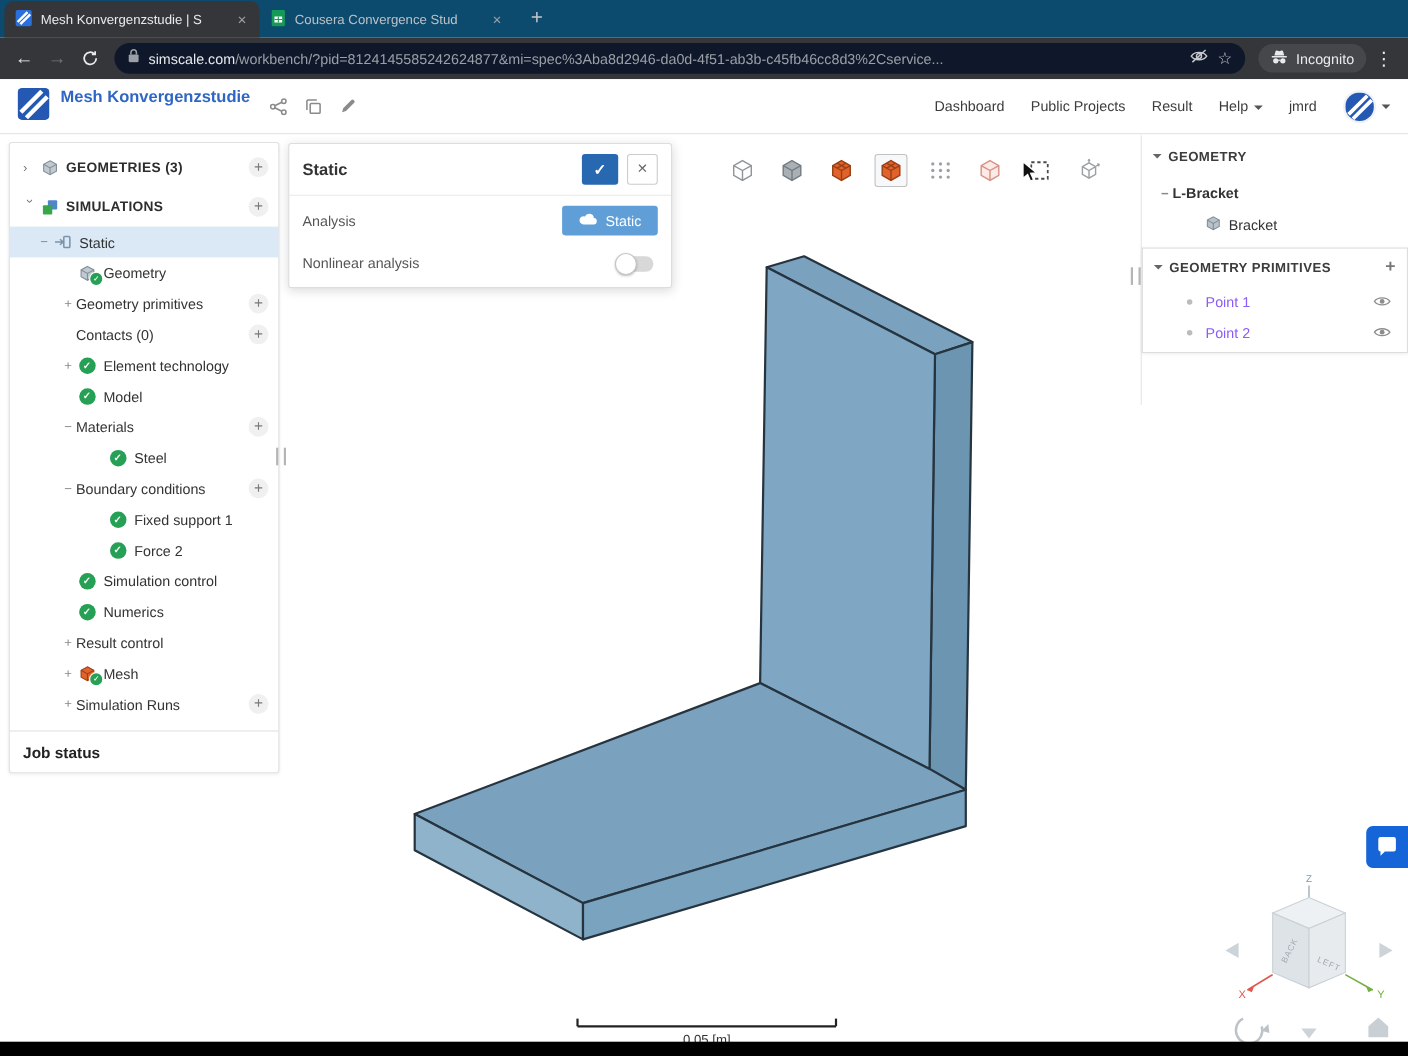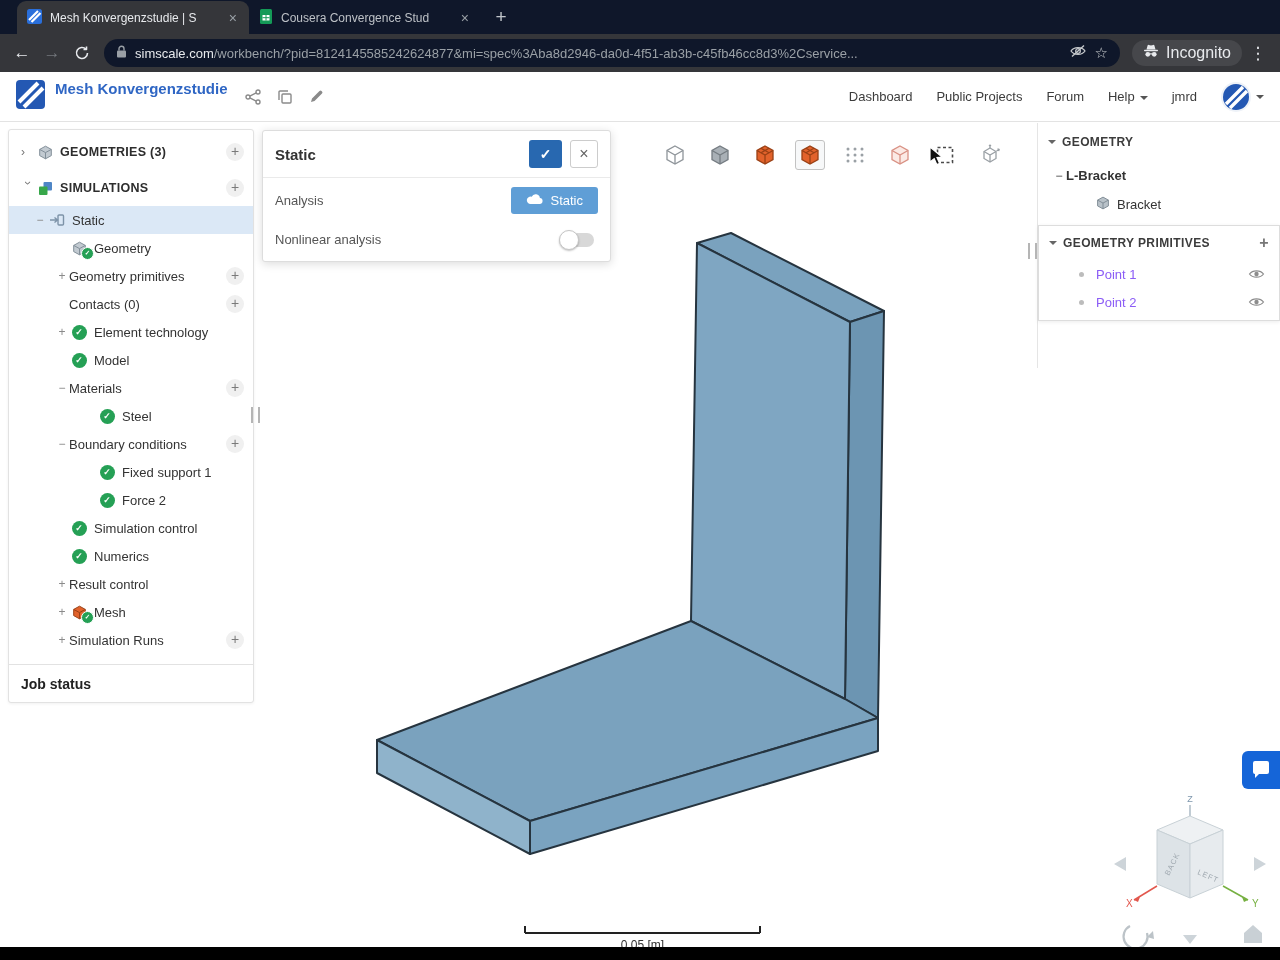--- a/index.html
+++ b/index.html
@@ -1,39 +1,39 @@
 <!DOCTYPE html>
 <html><head>
 <meta charset="utf-8">
 <style>
   html,body{margin:0;padding:0;background:#000;}
   #app{position:relative;width:1280px;height:960px;background:#fff;overflow:hidden;
        font-family:"Liberation Sans",sans-serif;-webkit-font-smoothing:antialiased;}
 
   
-  .tabstrip{position:absolute;left:0;top:0;width:1280px;height:34px;background:#0f172a;
-            display:flex;align-items:flex-end;padding-left:17px;box-sizing:border-box;}
+  .tabstrip{position:absolute;left:0;top:0;width:1280px;height:34px;background:#0c4a6e;
+            display:flex;align-items:flex-end;padding-left:4px;box-sizing:border-box;}
   .tab{height:33px;display:flex;align-items:center;gap:8px;padding:0 10px;box-sizing:border-box;
        width:232px;border-radius:9px 9px 0 0;font-size:12px;color:#bdc1c6;}
   .tab.active{background:#35363a;color:#e8eaed;}
   .tab .tab-title{flex:1;white-space:nowrap;overflow:hidden;text-overflow:ellipsis;}
   .tab .tab-close{color:#9aa0a6;font-size:14px;line-height:14px;padding:2px;flex:none;}
   .newtab{width:28px;height:28px;margin:0 0 3px 6px;color:#c0c4c9;font-size:19px;
           display:flex;align-items:center;justify-content:center;border-radius:50%;}
   .navbar{position:absolute;left:0;top:34px;width:1280px;height:38px;background:#35363a;
           display:flex;align-items:center;padding:0 8px;box-sizing:border-box;gap:2px;}
   .nav-ic{width:28px;height:28px;display:flex;align-items:center;justify-content:center;
           color:#e8eaed;font-size:17px;flex:none;border-radius:50%;}
   .nav-ic.dim{color:#74787d;}
   .urlbar{flex:1;height:28px;background:#0f172a;border-radius:14px;margin:0 6px;
           display:flex;align-items:center;padding:0 12px;box-sizing:border-box;gap:8px;}
   .url-text{flex:1;font-size:13px;color:#e8eaed;white-space:nowrap;overflow:hidden;}
   .url-text .path{color:#9aa0a6;}
   .incog{display:flex;align-items:center;gap:7px;background:#46474b;border-radius:14px;
-         height:26px;padding:0 11px;color:#e8eaed;font-size:16px;flex:none;margin-left:4px;}
+         height:26px;padding:0 11px;color:#e8eaed;font-size:13px;flex:none;margin-left:4px;}
 
   
   .app-header{position:absolute;left:0;top:72px;width:1280px;height:50px;background:#fff;
               border-bottom:1px solid #e3e3e3;display:flex;align-items:center;
               padding:0 16px;box-sizing:border-box;z-index:4;}
   .proj-title{color:#2f66c4;font-weight:bold;font-size:15px;margin:0 6px 17px 10px;}
   .hdr-ic{width:26px;height:26px;display:flex;align-items:center;justify-content:center;margin-left:6px;}
   .hdr-right{margin-left:auto;display:flex;align-items:center;gap:24px;font-size:13px;color:#3c3c3c;}
   .hdr-link{cursor:pointer;}
   .caret{display:inline-block;width:0;height:0;border:4px solid transparent;border-top-color:#555;
@@ -221,21 +221,21 @@
         </svg>
     </span>
     <span class="hdr-ic">
       <svg width="15" height="15" viewBox="0 0 15 15" fill="#8a8a8a">
           <path d="M2 13 l1-3.5 L10.5 2 a1.4 1.4 0 0 1 2 0 l.5.5 a1.4 1.4 0 0 1 0 2 L5.5 12 Z"></path>
         </svg>
     </span>
     <div class="hdr-right">
       <span class="hdr-link">Dashboard</span>
       <span class="hdr-link">Public Projects</span>
-      <span class="hdr-link">Forum</span>
+      <span class="hdr-link">Result</span>
       <span class="hdr-link"><span>Help</span><span class="caret"></span></span>
       <span>jmrd</span>
       <span class="hdr-link" style="display:flex;align-items:center;">
         <span class="avatar">
           <svg width="26" height="26" viewBox="0 0 26 26">
               <circle cx="13" cy="13" r="13" fill="#2458b3"></circle>
               <path d="M3 20 L20 3 M7 24 L24 7" stroke="#fff" stroke-width="3.4"></path>
             </svg>
         </span>
         <span class="caret"></span>

